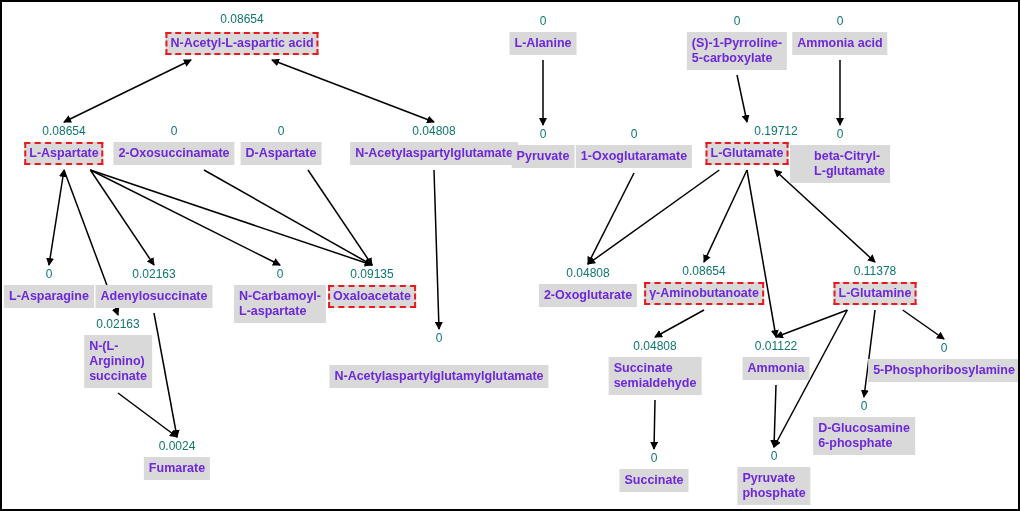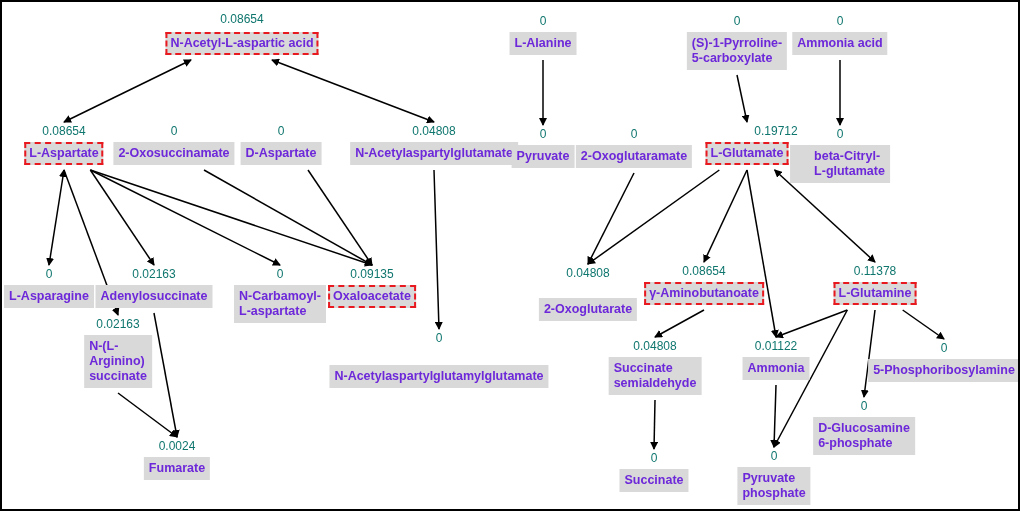--- a/index.html
+++ b/index.html
@@ -74,27 +74,27 @@
       <div class="box" style="left: 175px; top: 455px;"><span>Fumarate</span></div>
       <div class="val" style="left: 541px; top: 12px;">0</div>
       <div class="box" style="left: 541px; top: 30px;"><span>L-Alanine</span></div>
       <div class="val" style="left: 735px; top: 12px;">0</div>
       <div class="box" style="left: 735px; top: 30px;"><span>(S)-1-Pyrroline-</span><br><span>5-carboxylate</span></div>
       <div class="val" style="left: 838px; top: 12px;">0</div>
       <div class="box" style="left: 838px; top: 30px;"><span>Ammonia acid</span></div>
       <div class="val" style="left: 541px; top: 125px;">0</div>
       <div class="box" style="left: 541px; top: 143px;"><span>Pyruvate</span></div>
       <div class="val" style="left: 632px; top: 125px;">0</div>
-      <div class="box" style="left: 632px; top: 143px;"><span>2-Oxoglutaramate</span></div>
+      <div class="box" style="left: 632px; top: 143px;"><span>1-Oxoglutaramate</span></div>
       <div class="val" style="left: 745px; top: 122px; margin-left: 29px;">0.19712</div>
       <div class="box hl" style="left: 745px; top: 140px;"><span>L-Glutamate</span></div>
       <div class="val" style="left: 838px; top: 125px;">0</div>
       <div class="box" style="left: 838px; top: 143px; padding-left: 24px;"><span>beta-Citryl-</span><br><span>L-glutamate</span></div>
       <div class="val" style="left: 586px; top: 264px;">0.04808</div>
-      <div class="box" style="left: 586px; top: 282px; margin-top: 14px;"><span>2-Oxoglutarate</span></div>
+      <div class="box" style="left: 586px; top: 282px;"><span>2-Oxoglutarate</span></div>
       <div class="val" style="left: 702px; top: 262px;">0.08654</div>
       <div class="box hl" style="left: 702px; top: 280px;"><span>γ-Aminobutanoate</span></div>
       <div class="val" style="left: 873px; top: 262px;">0.11378</div>
       <div class="box hl" style="left: 873px; top: 280px;"><span>L-Glutamine</span></div>
       <div class="val" style="left: 653px; top: 337px;">0.04808</div>
       <div class="box" style="left: 653px; top: 355px;"><span>Succinate</span><br><span>semialdehyde</span></div>
       <div class="val" style="left: 774px; top: 337px;">0.01122</div>
       <div class="box" style="left: 774px; top: 355px;"><span>Ammonia</span></div>
       <div class="val" style="left: 942px; top: 339px;">0</div>
       <div class="box" style="left: 942px; top: 357px;"><span>5-Phosphoribosylamine</span></div>

